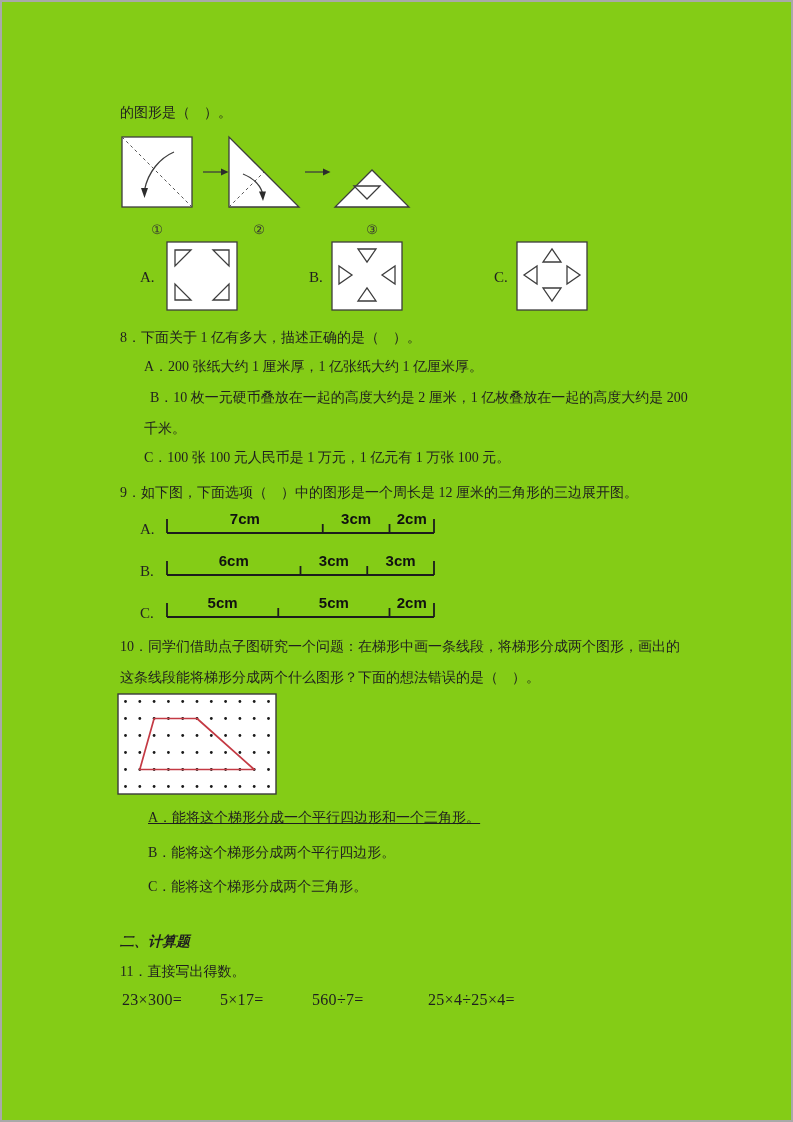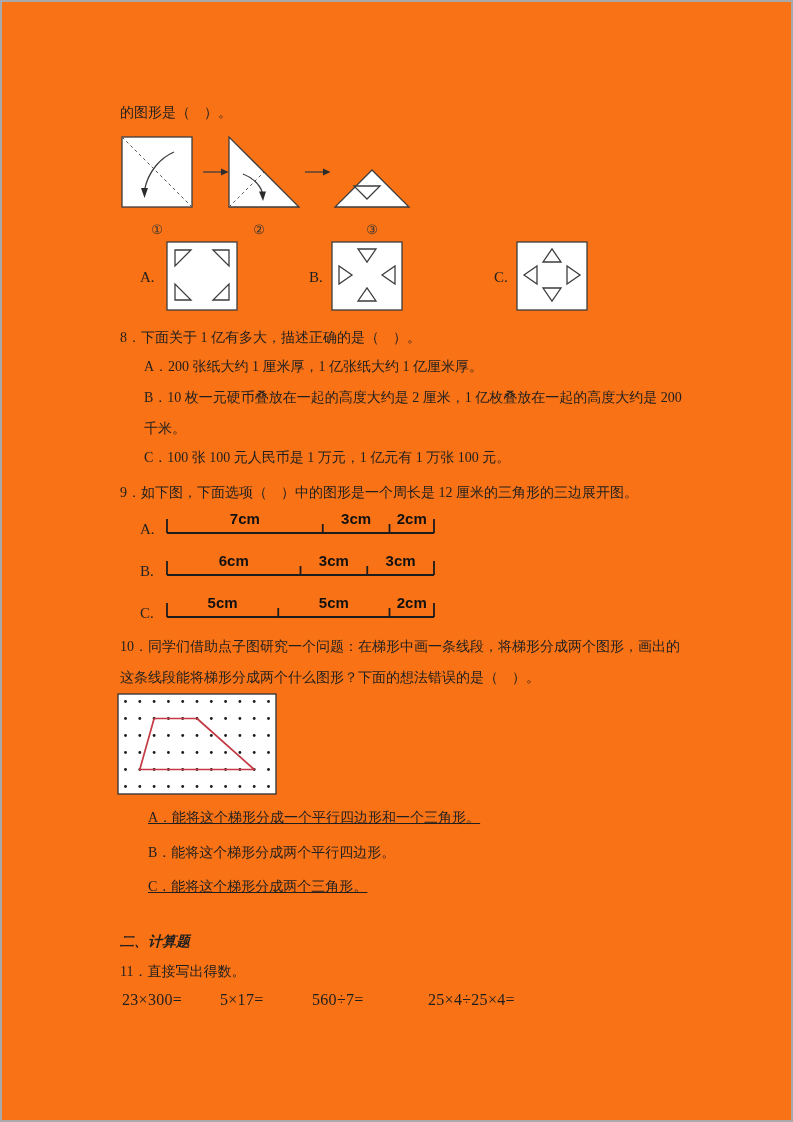--- a/index.html
+++ b/index.html
@@ -1,20 +1,20 @@
 <!DOCTYPE html>
 <html><head>
 <meta charset="utf-8">
 <style>
   html,body{margin:0;padding:0;background:#e8e8e8;}
   .page{
     position:relative;
     width:793px;height:1122px;
     box-sizing:border-box;
-    background:#f97316;
+    background:#84cc16;
     border:2px solid #a9a9a9;
     overflow:hidden;
     font-family:"Liberation Serif","DejaVu Serif",serif;
     color:#1f1f1f;
     padding-left:39px;
   }
   .abs{position:absolute;}
   .t{font-size:14px;line-height:1.2;white-space:nowrap;}
   .bold{font-weight:bold;font-style:italic;}
   .opt-label{font-size:15px;}
@@ -84,21 +84,21 @@
   <svg class="abs" style="left:513px;top:238px;" width="74" height="72" viewBox="0 0 74 72">
     <rect x="2" y="2" width="70" height="68" class="shape"></rect>
     <polygon points="28,22 46,22 37,9" class="shape"></polygon>
     <polygon points="22,26 22,44 9,35" class="shape"></polygon>
     <polygon points="52,26 52,44 65,35" class="shape"></polygon>
     <polygon points="28,48 46,48 37,61" class="shape"></polygon>
   </svg>
 
   <div class="abs t" style="left:118px;top:328px;">8．下面关于 1 亿有多大，描述正确的是（　）。</div>
   <div class="abs t" style="left:142px;top:357px;">A．200 张纸大约 1 厘米厚，1 亿张纸大约 1 亿厘米厚。</div>
-  <div class="abs t" style="left:142px;top:388px;">B．10 枚一元硬币叠放在一起的高度大约是 2 厘米，1 亿枚叠放在一起的高度大约是 200</div>
+  <div class="abs t" style="left:148px;top:388px;">B．10 枚一元硬币叠放在一起的高度大约是 2 厘米，1 亿枚叠放在一起的高度大约是 200</div>
   <div class="abs t" style="left:142px;top:419px;">千米。</div>
   <div class="abs t" style="left:142px;top:448px;">C．100 张 100 元人民币是 1 万元，1 亿元有 1 万张 100 元。</div>
 
   <div class="abs t" style="left:118px;top:483px;">9．如下图，下面选项（　）中的图形是一个周长是 12 厘米的三角形的三边展开图。</div>
   <svg class="abs" id="rulers-svg" style="left:130px;top:500px;" width="316" height="126" viewBox="0 0 316 126">
       <text x="8" y="32" class="rlabel">A.</text>
       <line x1="35" y1="31" x2="302" y2="31" class="rline"></line>
       <line x1="35" y1="31" x2="35" y2="17" class="rline"></line>
       <line x1="190.75" y1="31" x2="190.75" y2="22" class="rline"></line>
       <text x="112.875" y="22" class="seglabel">7cm</text>
@@ -193,21 +193,21 @@
       <circle cx="80" cy="93.5" r="1.4" fill="#1a1a1a"></circle>
       <circle cx="94.30000000000001" cy="93.5" r="1.4" fill="#1a1a1a"></circle>
       <circle cx="108.60000000000001" cy="93.5" r="1.4" fill="#1a1a1a"></circle>
       <circle cx="122.9" cy="93.5" r="1.4" fill="#1a1a1a"></circle>
       <circle cx="137.20000000000002" cy="93.5" r="1.4" fill="#1a1a1a"></circle>
       <circle cx="151.5" cy="93.5" r="1.4" fill="#1a1a1a"></circle>
       <polygon points="37.1,25.5 80,25.5 137.20000000000002,76.5 22.8,76.5" fill="none" stroke="#c43a44" stroke-width="1.7" stroke-linejoin="round"></polygon>
     </svg>
   <div class="abs t" style="left:146px;top:808px;text-decoration:underline;">A．能将这个梯形分成一个平行四边形和一个三角形。</div>
   <div class="abs t" style="left:146px;top:843px;">B．能将这个梯形分成两个平行四边形。</div>
-  <div class="abs t" style="left:146px;top:877px;text-decoration:underline;">C．能将这个梯形分成两个三角形。</div>
+  <div class="abs t" style="left:146px;top:877px;">C．能将这个梯形分成两个三角形。</div>
 
   <div class="abs t bold" style="left:118px;top:932px;">二、计算题</div>
   <div class="abs t" style="left:118px;top:962px;">11．直接写出得数。</div>
   <div class="abs t eq" style="left:120px;top:988px;">23×300=</div>
   <div class="abs t eq" style="left:218px;top:988px;">5×17=</div>
   <div class="abs t eq" style="left:310px;top:988px;">560÷7=</div>
   <div class="abs t eq" style="left:402px;top:988px;margin-left:24px;">25×4÷25×4=</div>
 
 
 </div>

